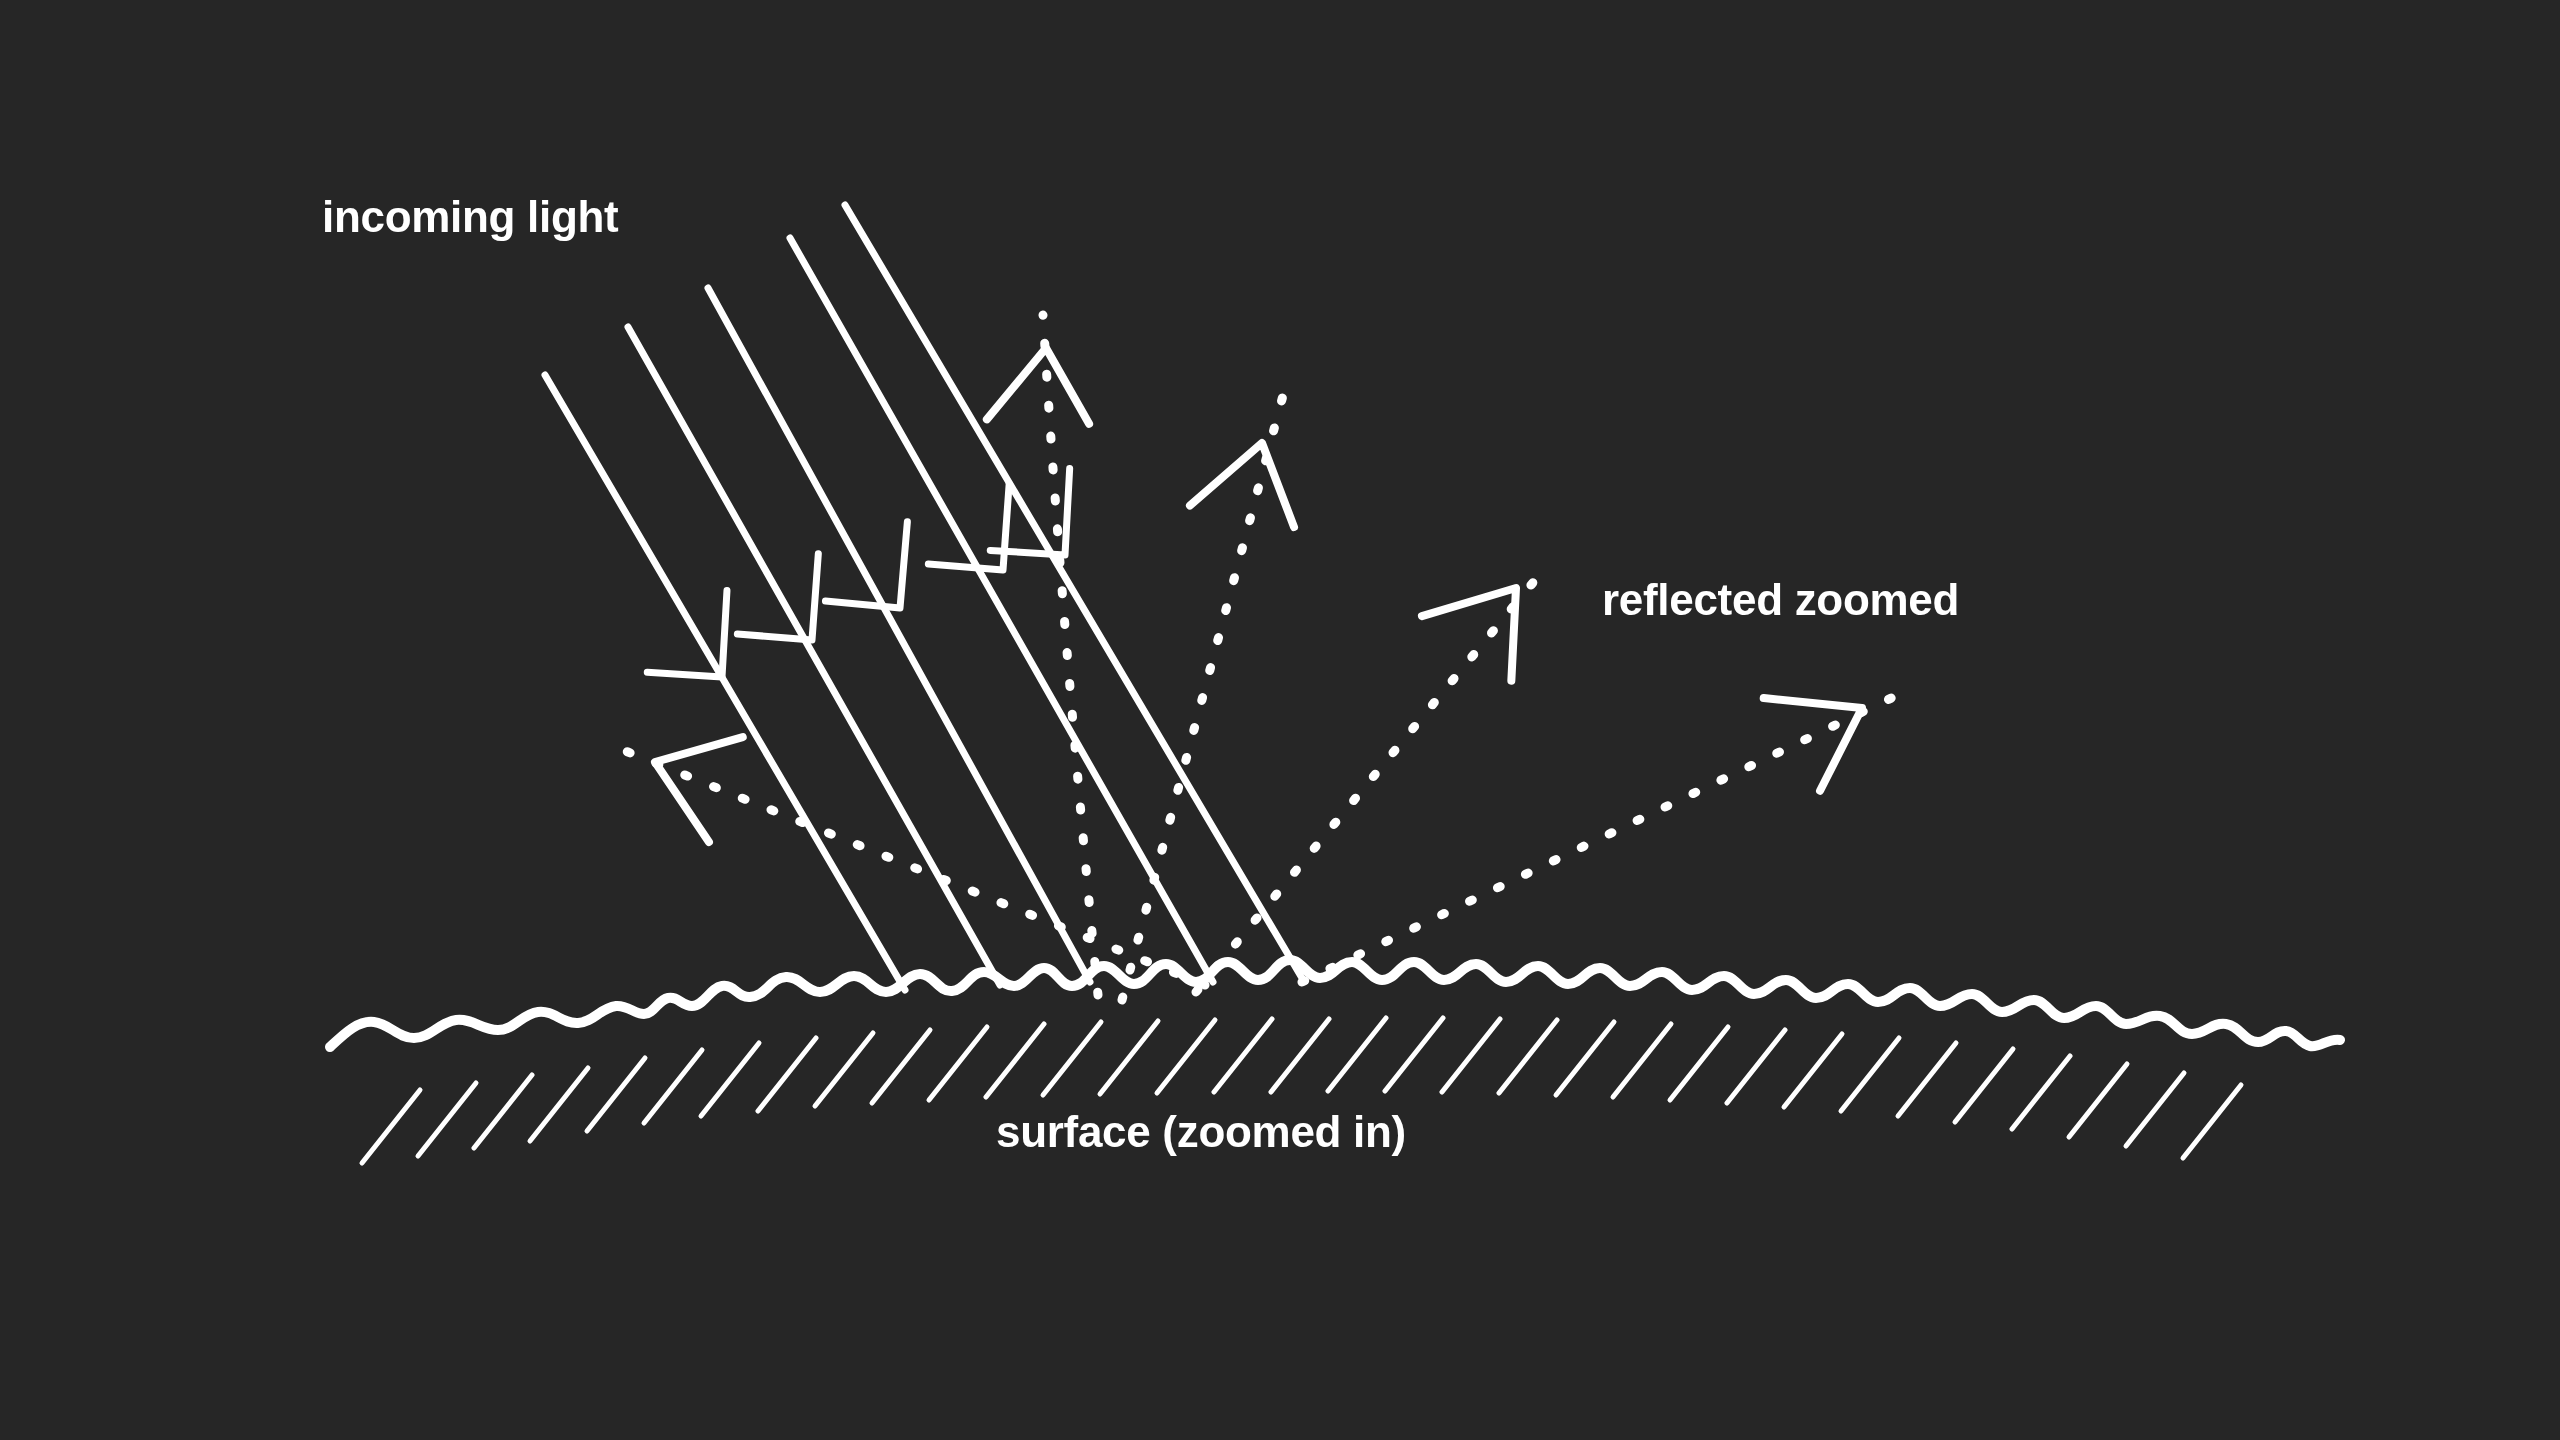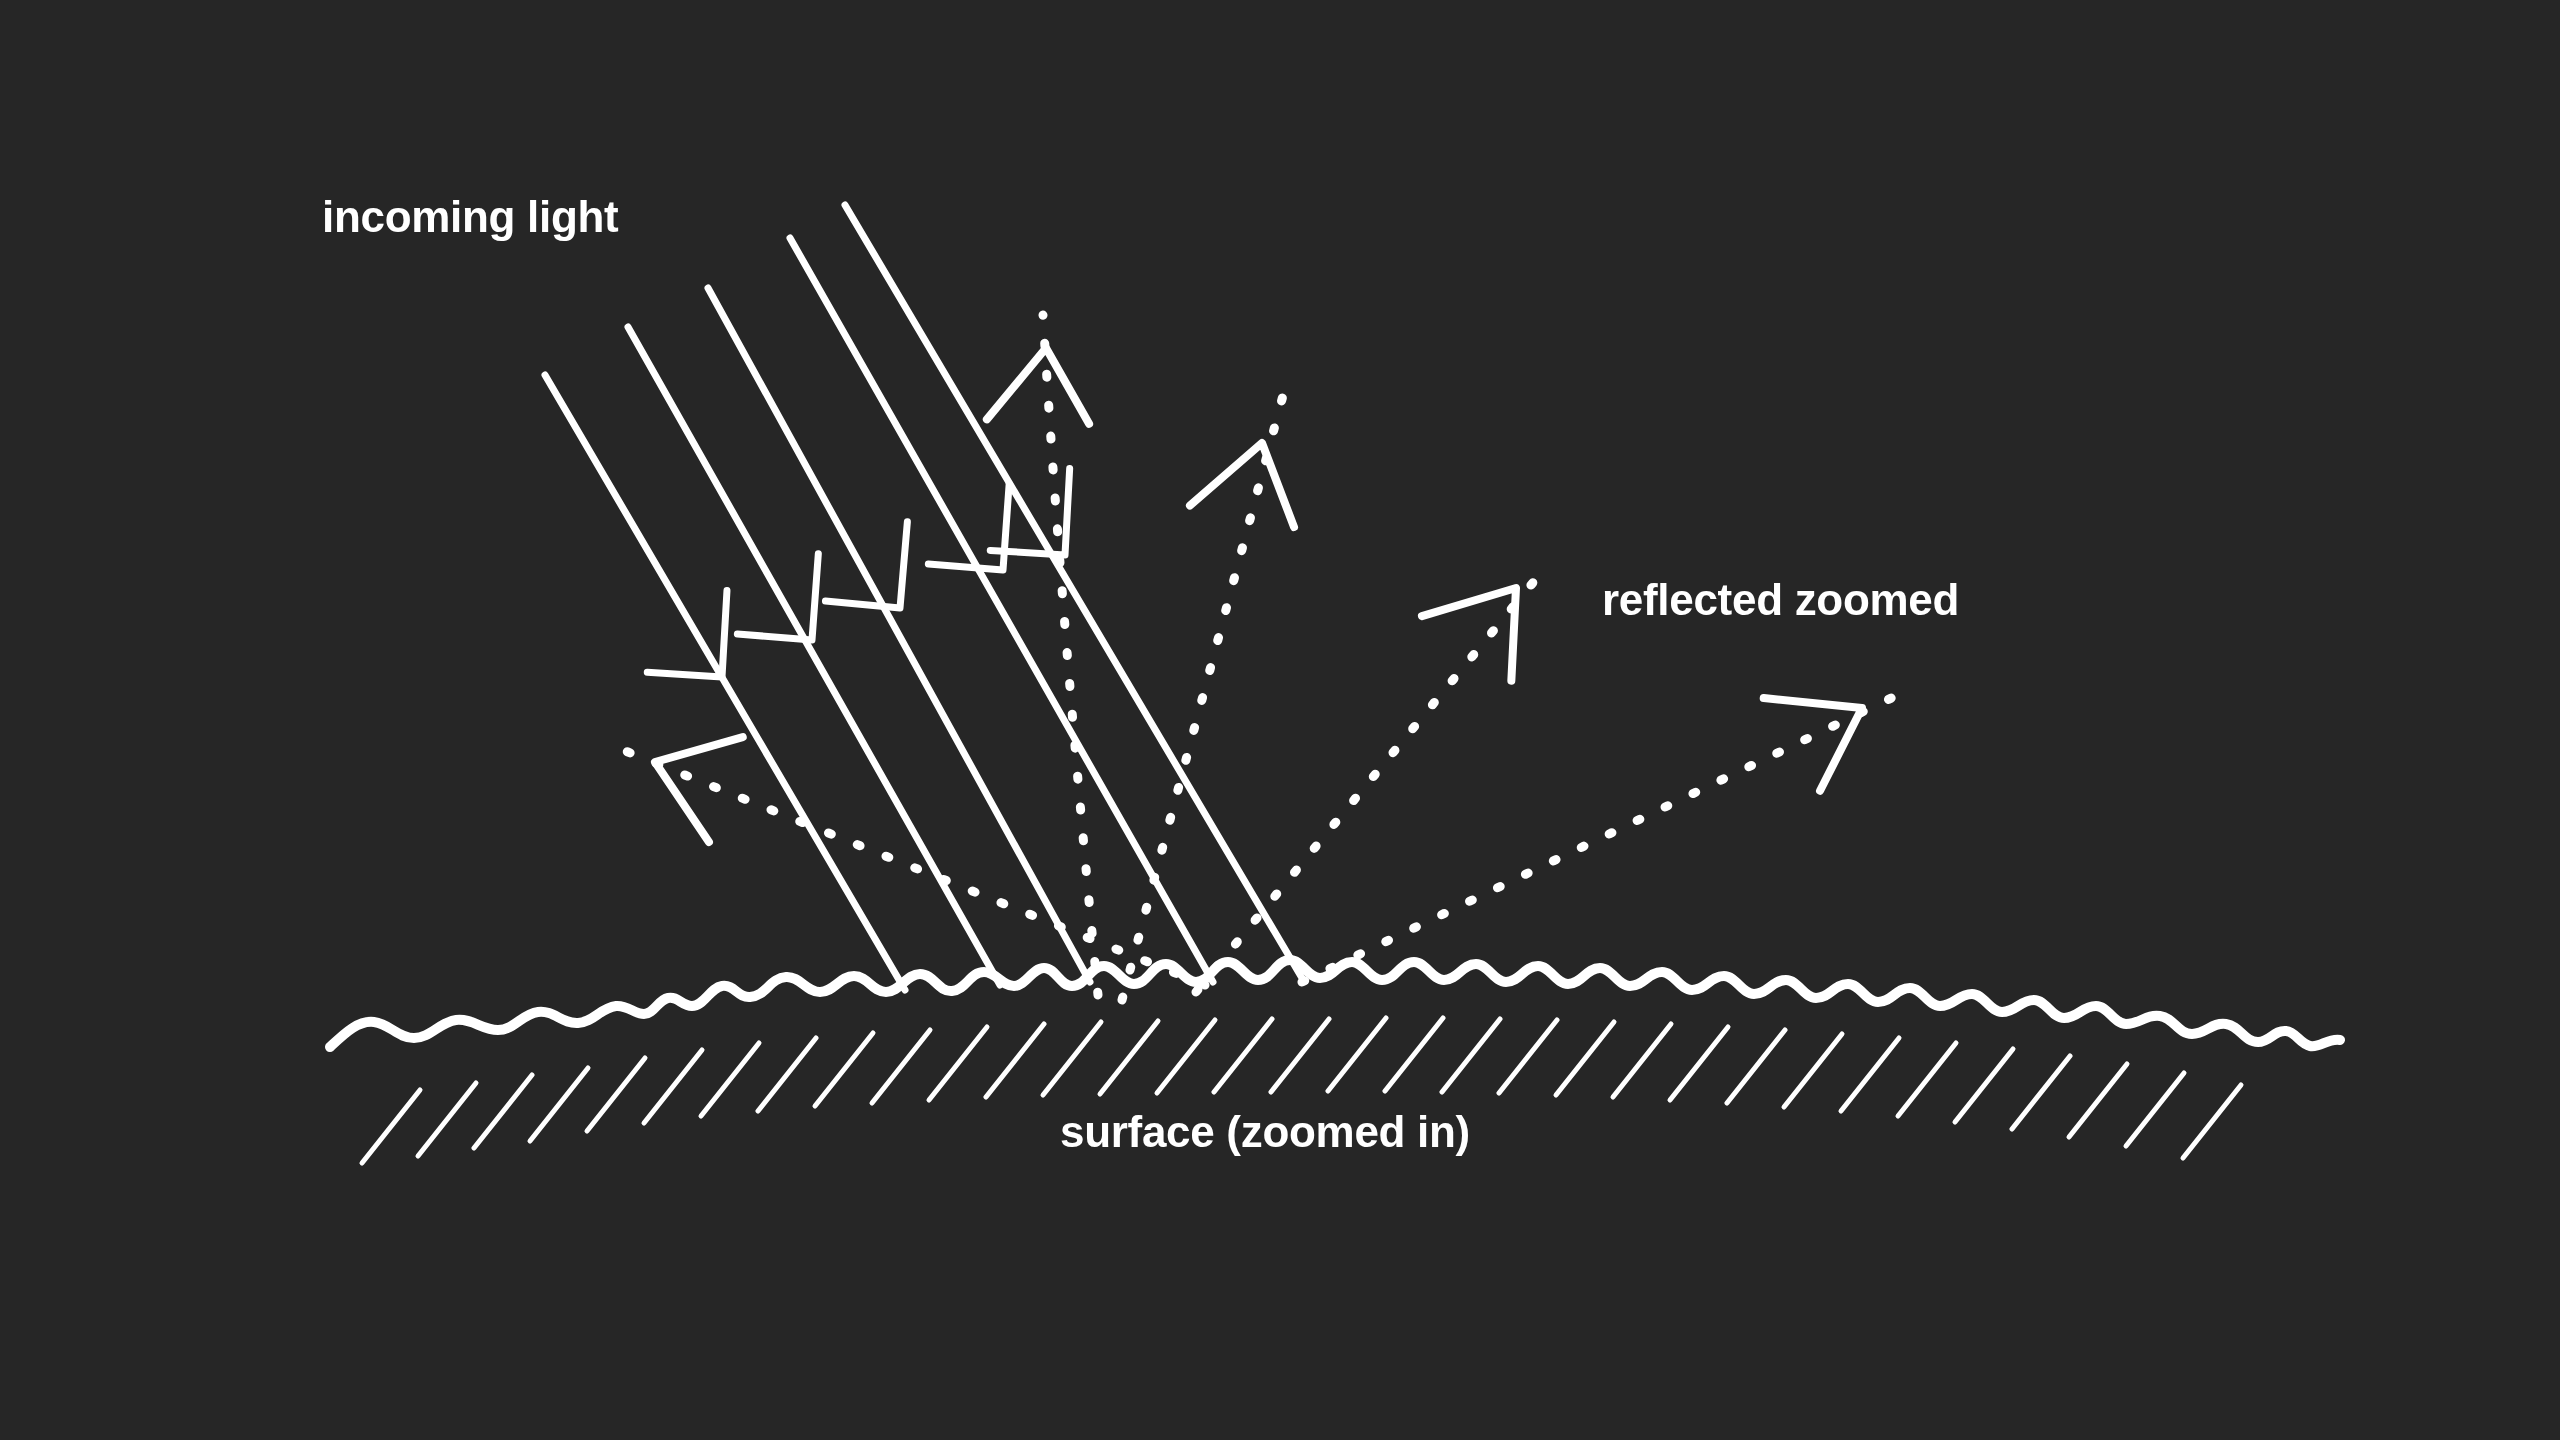--- a/index.html
+++ b/index.html
@@ -33,21 +33,21 @@
     color: #ffffff;
     font-weight: 700;
     font-size: 44px;
     letter-spacing: -0.3px;
     white-space: nowrap;
     line-height: 1;
     font-family: "Liberation Sans", "DejaVu Sans", sans-serif;
   }
   #label-incoming { left: 322px; top: 195px; }
   #label-reflected { left: 1602px; top: 578px; }
-  #label-surface  { left: 1060px; top: 1110px; }
+  #label-surface  { left: 996px; top: 1110px; }
 </style>
 </head>
 <body style="background: rgb(38, 38, 38);">
 
 <div id="stage" style="background: rgb(38, 38, 38);">
 
   <svg id="diagram" viewBox="0 0 2560 1440" xmlns="http://www.w3.org/2000/svg">
 
     <g fill="none" stroke="#ffffff" stroke-width="7" stroke-linecap="round">
 

